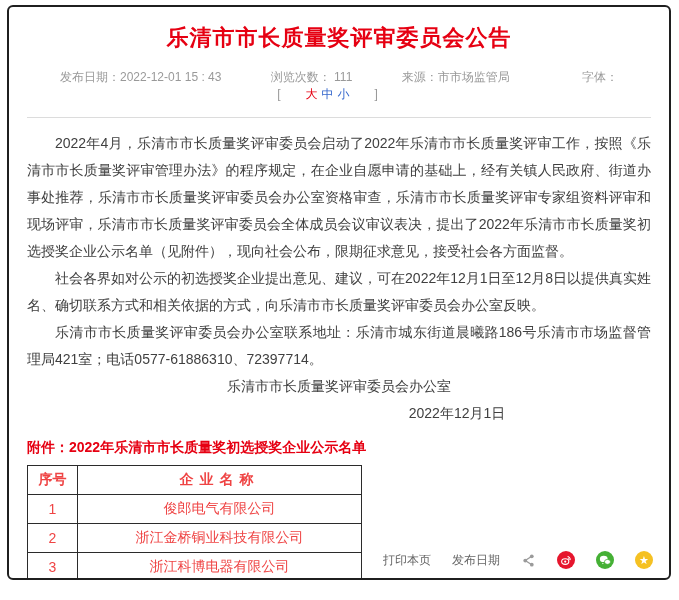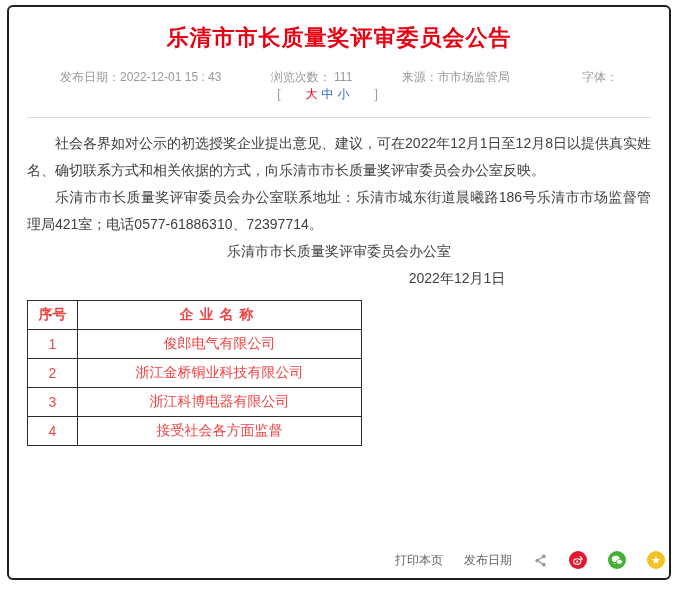--- a/index.html
+++ b/index.html
@@ -33,21 +33,21 @@
   }
   table.attach th, table.attach td {
     border:1px solid #2b2b2b; height:29px; text-align:center; vertical-align:middle;
     font-weight:normal; padding:0 4px;
   }
   table.attach th { font-weight:bold; }
   .col-no { width:50px; }
   .col-company { width:284px; }
   th.company-h { letter-spacing:6px; }
   .footer {
-    position:absolute; right:4px; bottom:9px;
+    position:absolute; right:16px; bottom:9px;
     display:flex; align-items:center; gap:21px;
     font-size:12px; color:#666;
   }
   .footer a { color:#666; text-decoration:none; cursor:pointer; }
   .share-glyph { display:inline-flex; width:15px; height:15px; }
   .circle-icon {
     width:18px; height:18px; border-radius:50%ное;
     border-radius:50%; display:inline-flex; align-items:center; justify-content:center;
     cursor:pointer;
   }
@@ -65,26 +65,28 @@
   <div class="meta">
     <span>发布日期：2022-12-01 15 : 43</span>
     <span>浏览次数：  111</span>
     <span>来源：市市场监管局</span>
     <span class="fontctl"><span>字体：</span><span>[</span><a class="large">大</a><a class="blue">中</a><a class="blue">小</a><span>]</span></span>
   </div>
 
   <hr class="rule">
 
   <div class="body-text">
+    <p>2022年4月，乐清市市长质量奖评审委员会启动了2022年乐清市市长质量奖评审工作，按照《乐清市市长质量奖评审管理办法》的程序规定，在企业自愿申请的基础上，经有关镇人民政府、街道办事处推荐，乐清市市长质量奖评审委员会办公室资格审查，乐清市市长质量奖评审专家组资料评审和现场评审，乐清市市长质量奖评审委员会全体成员会议审议表决，提出了2022年乐清市市长质量奖初选授奖企业公示名单（见附件），现向社会公布，限期征求意见，接受社会各方面监督。</p>
     <p>社会各界如对公示的初选授奖企业提出意见、建议，可在2022年12月1日至12月8日以提供真实姓名、确切联系方式和相关依据的方式，向乐清市市长质量奖评审委员会办公室反映。</p>
     <p>乐清市市长质量奖评审委员会办公室联系地址：乐清市城东街道晨曦路186号乐清市市场监督管理局421室；电话0577-61886310、72397714。</p>
     <p class="sig">乐清市市长质量奖评审委员会办公室</p>
     <p class="date-line">2022年12月1日</p>
   </div>
 
+  <div class="attach-title">附件：2022年乐清市市长质量奖初选授奖企业公示名单</div>
 
   <table class="attach">
     <thead>
       <tr>
         <th class="col-no">序号</th>
         <th class="col-company company-h">企业名称</th>
       </tr>
     </thead>
     <tbody>
       <tr>

